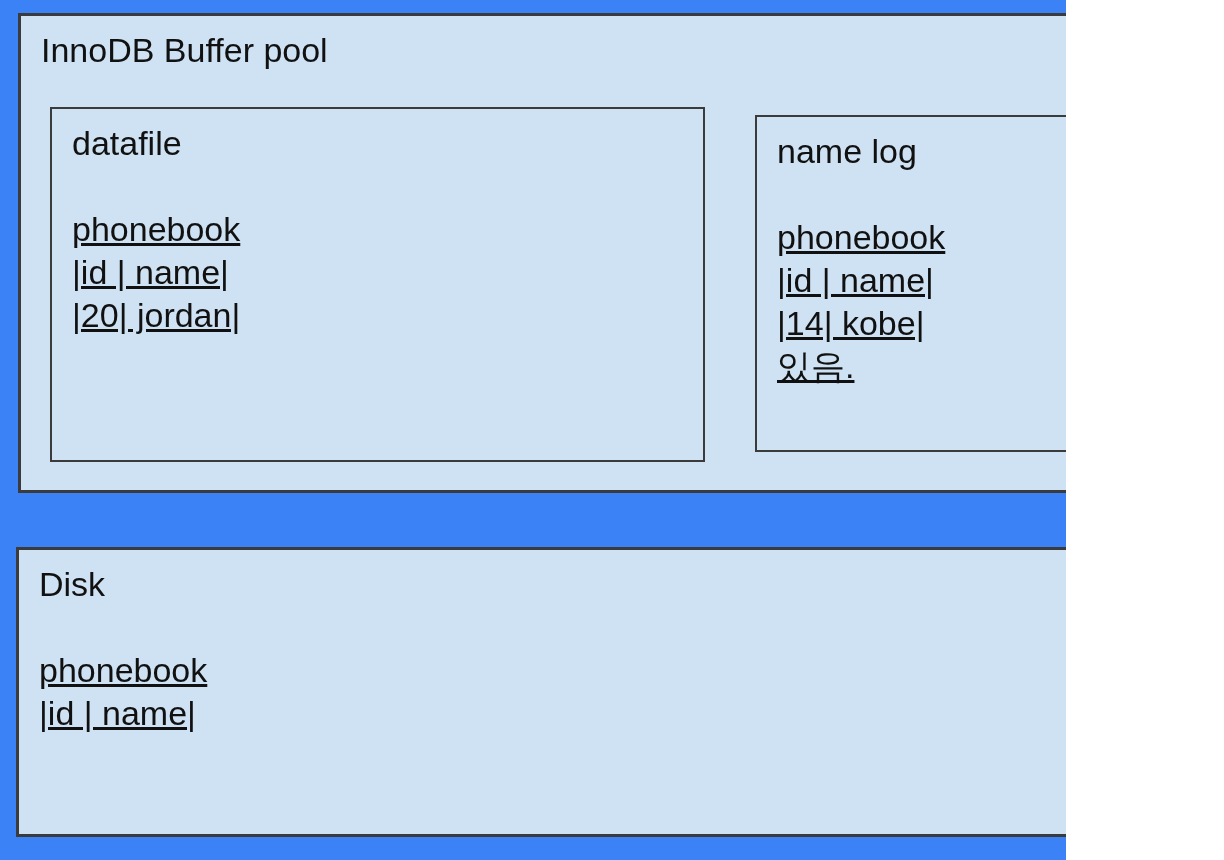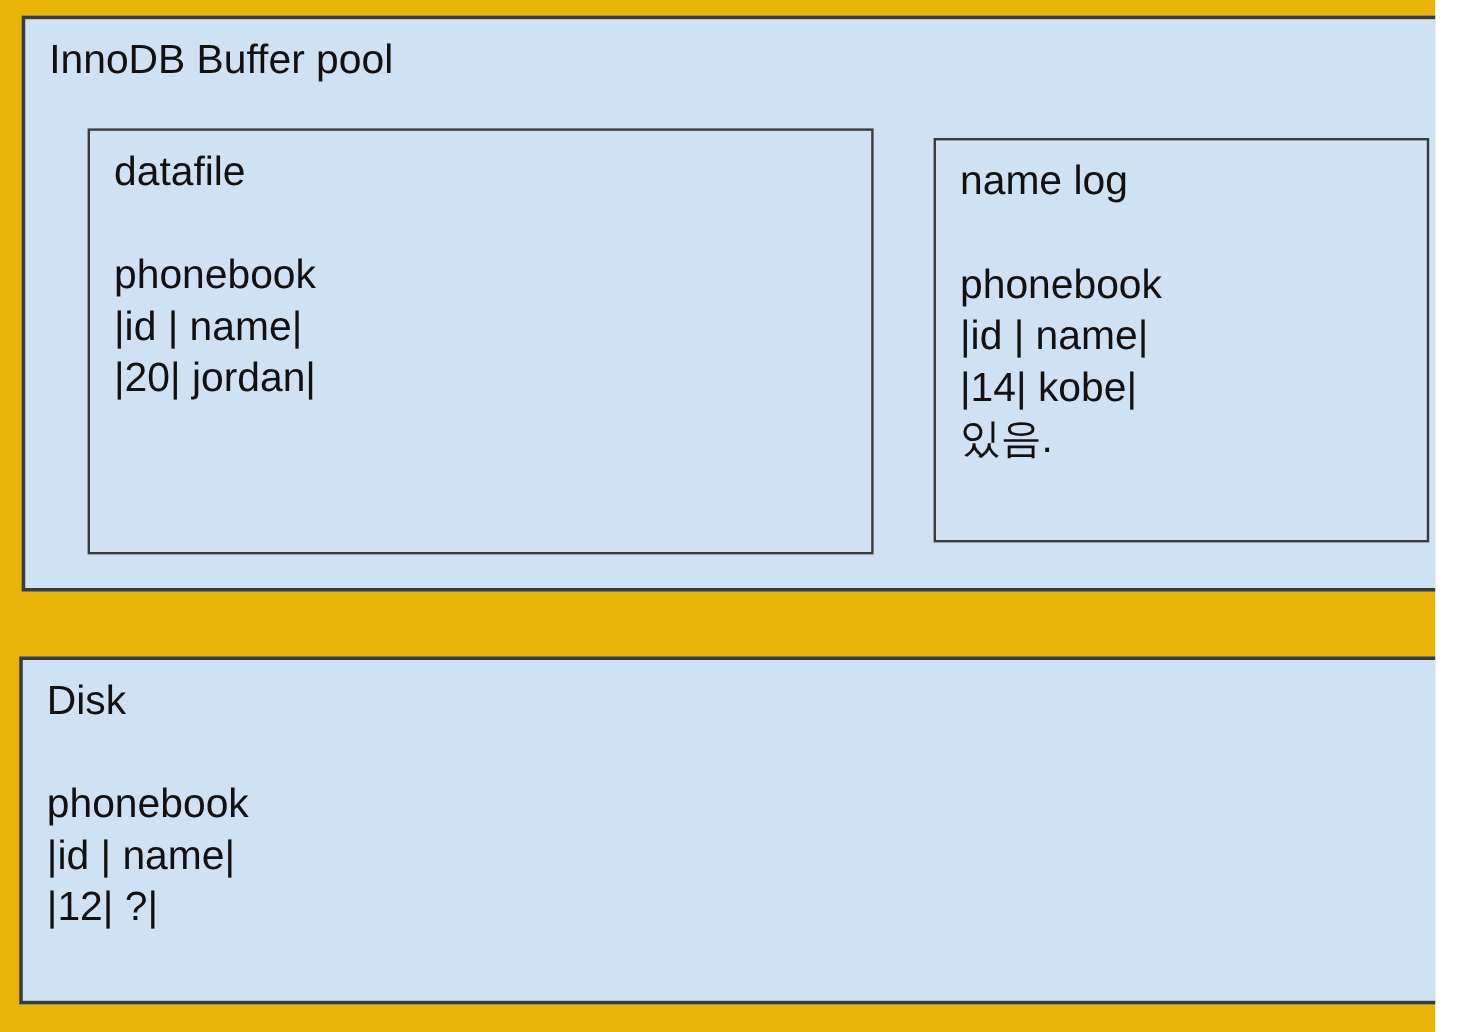--- a/index.html
+++ b/index.html
@@ -3,50 +3,50 @@
 <meta charset="utf-8">
 <style>
   html, body {
     margin: 0;
     padding: 0;
     background: #ffffff;
     font-family: "Liberation Sans", "DejaVu Sans", sans-serif;
   }
   .canvas {
     position: relative;
-    width: 1196px;
+    width: 1066px;
     height: 860px;
-    background: #eab308;
+    background: #3b82f6;
     overflow: hidden;
     color: #111111;
     font-size: 34px;
     line-height: 43px;
   }
   .box {
     position: absolute;
     background: #cfe2f3;
     border: 3px solid #3b3b3b;
     box-sizing: border-box;
   }
   .box.inner {
     border-width: 2px;
-    margin-left: 23px;
   }
   .box-pad {
     padding: 13px 20px;
   }
   .box-title {
     white-space: pre;
   }
   .box-body {
     margin-top: 43px; 
   }
   .text-line {
     white-space: pre;
     min-height: 43px;
+    text-decoration: underline;
   }
   
   .buffer-pool {
     left: 18px;
     top: 13px;
     width: 1196px;
     height: 480px;
   }
   
   .datafile {
@@ -97,17 +97,16 @@
         <div class="text-line">있음.</div>
       </div>
     </div>
   </div>
 
   <div class="box disk box-pad">
     <div class="box-title">Disk</div>
     <div class="box-body">
       <div class="text-line">phonebook</div>
       <div class="text-line">|id | name|</div>
-      <div class="text-line">|12| ?|</div>
     </div>
   </div>
 
 </div>
 
 </body></html>

